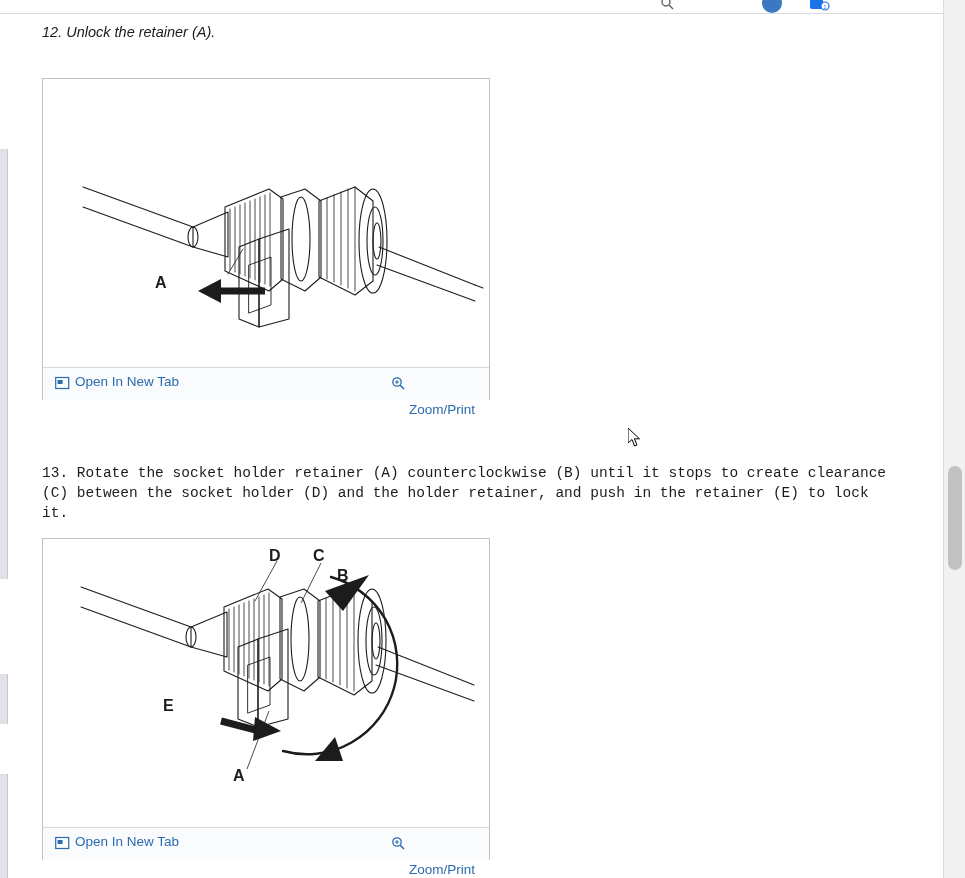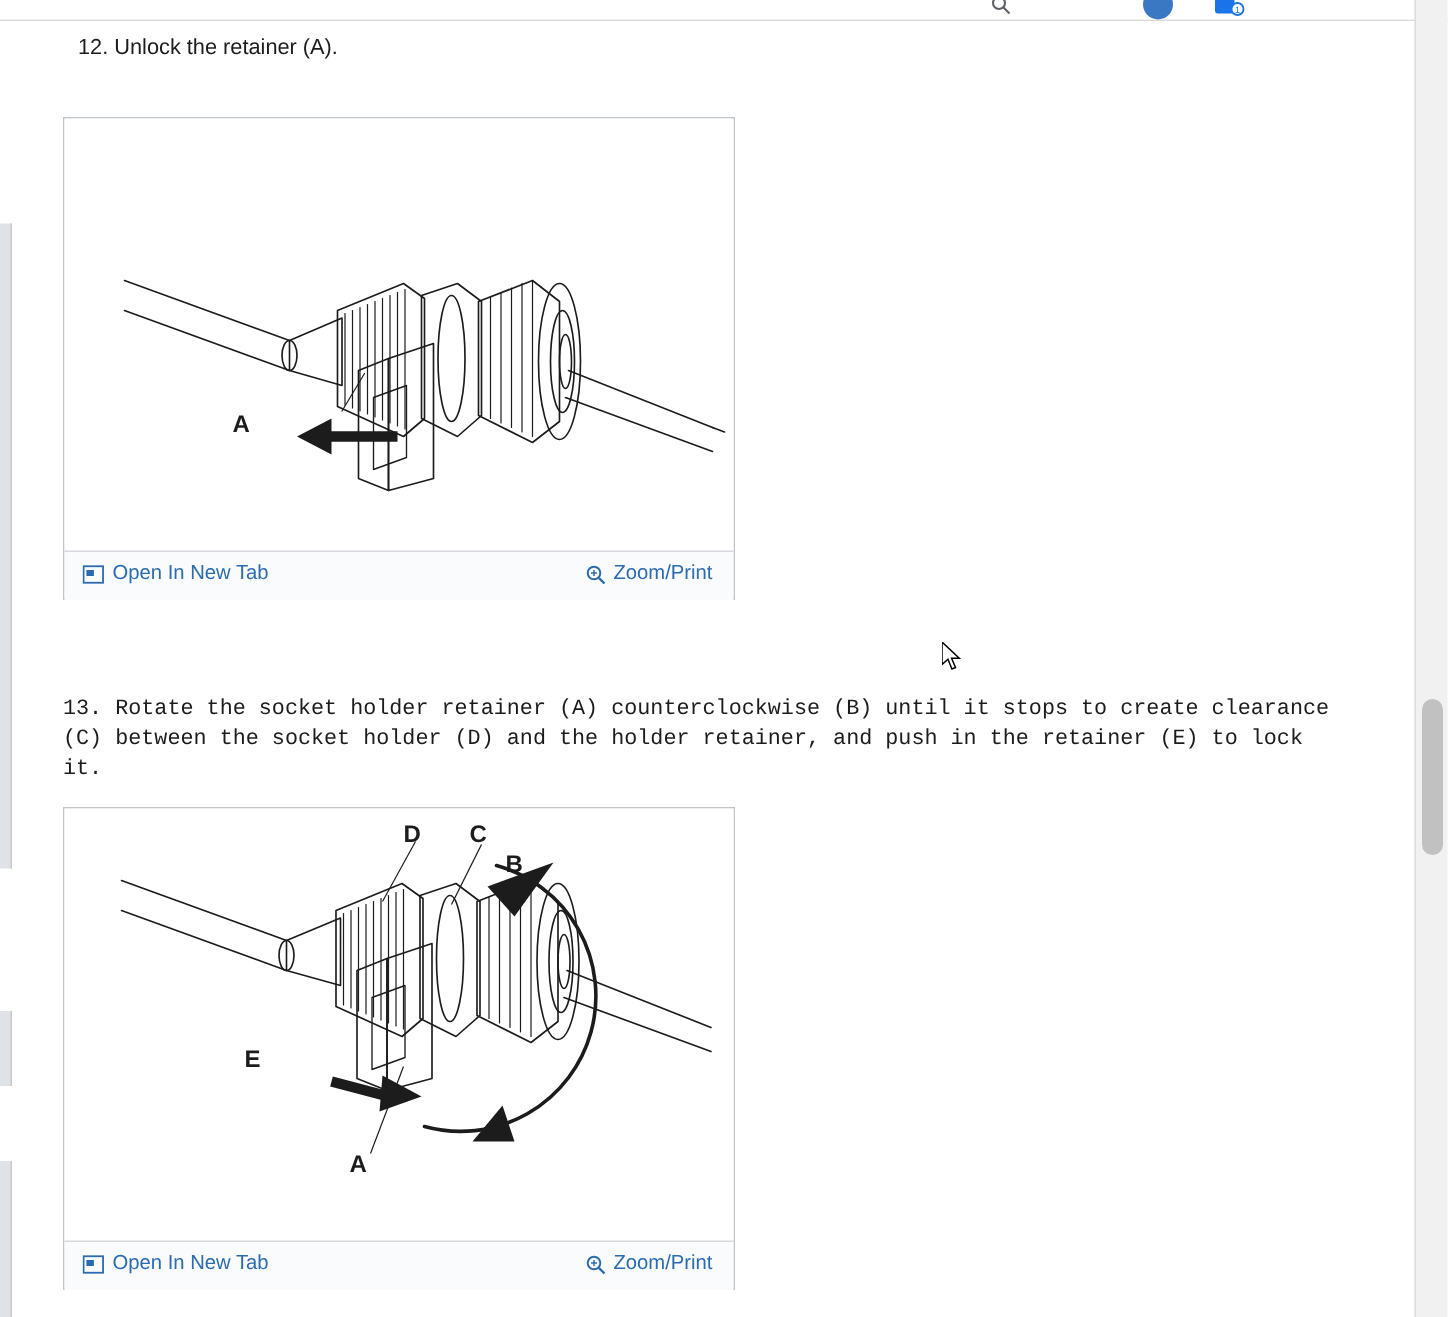--- a/index.html
+++ b/index.html
@@ -91,21 +91,21 @@
     top: 0;
     width: 880px;
   }
 
   .step-text {
     font-size: 14.5px;
     color: #1c1c1c;
     line-height: 20px;
     margin: 0;
   }
-  .step-12 { position: absolute; top: 8px; left: 10px; width: 860px; }
+  .step-12 { position: absolute; top: 8px; left: 0; width: 860px; font-style: italic; }
   .step-13 { position: absolute; top: 449px; left: 0; width: 860px; font-family: Liberation Mono, monospace; }
 
   
   .figure {
     position: absolute;
     left: 0;
     width: 448px;
     border: 1px solid #bfc4c9;
     background: #ffffff;
     box-sizing: border-box;
@@ -118,31 +118,32 @@
     width: 446px;
     height: 288px;
     overflow: hidden;
     background: #ffffff;
   }
   .fig-bar {
     position: relative;
     height: 32px;
     border-top: 1px solid #d5d9dd;
     background: #fafbfc;
+    text-align: right;
   }
   .fig-link {
     position: absolute;
     top: 6px;
     font-size: 13.5px;
     color: #2b6cb0;
     cursor: pointer;
     white-space: nowrap;
   }
   .link-open { left: 32px; }
-  .link-zoom { right: 14px; }
+  .link-zoom { right: 14px; margin-top: 28px; }
   .bar-icon {
     position: absolute;
     top: 8px;
     width: 15px;
     height: 14px;
     color: #2b6cb0;
   }
   .icon-open { left: 12px; }
   .icon-zoom { right: 84px; }
 

